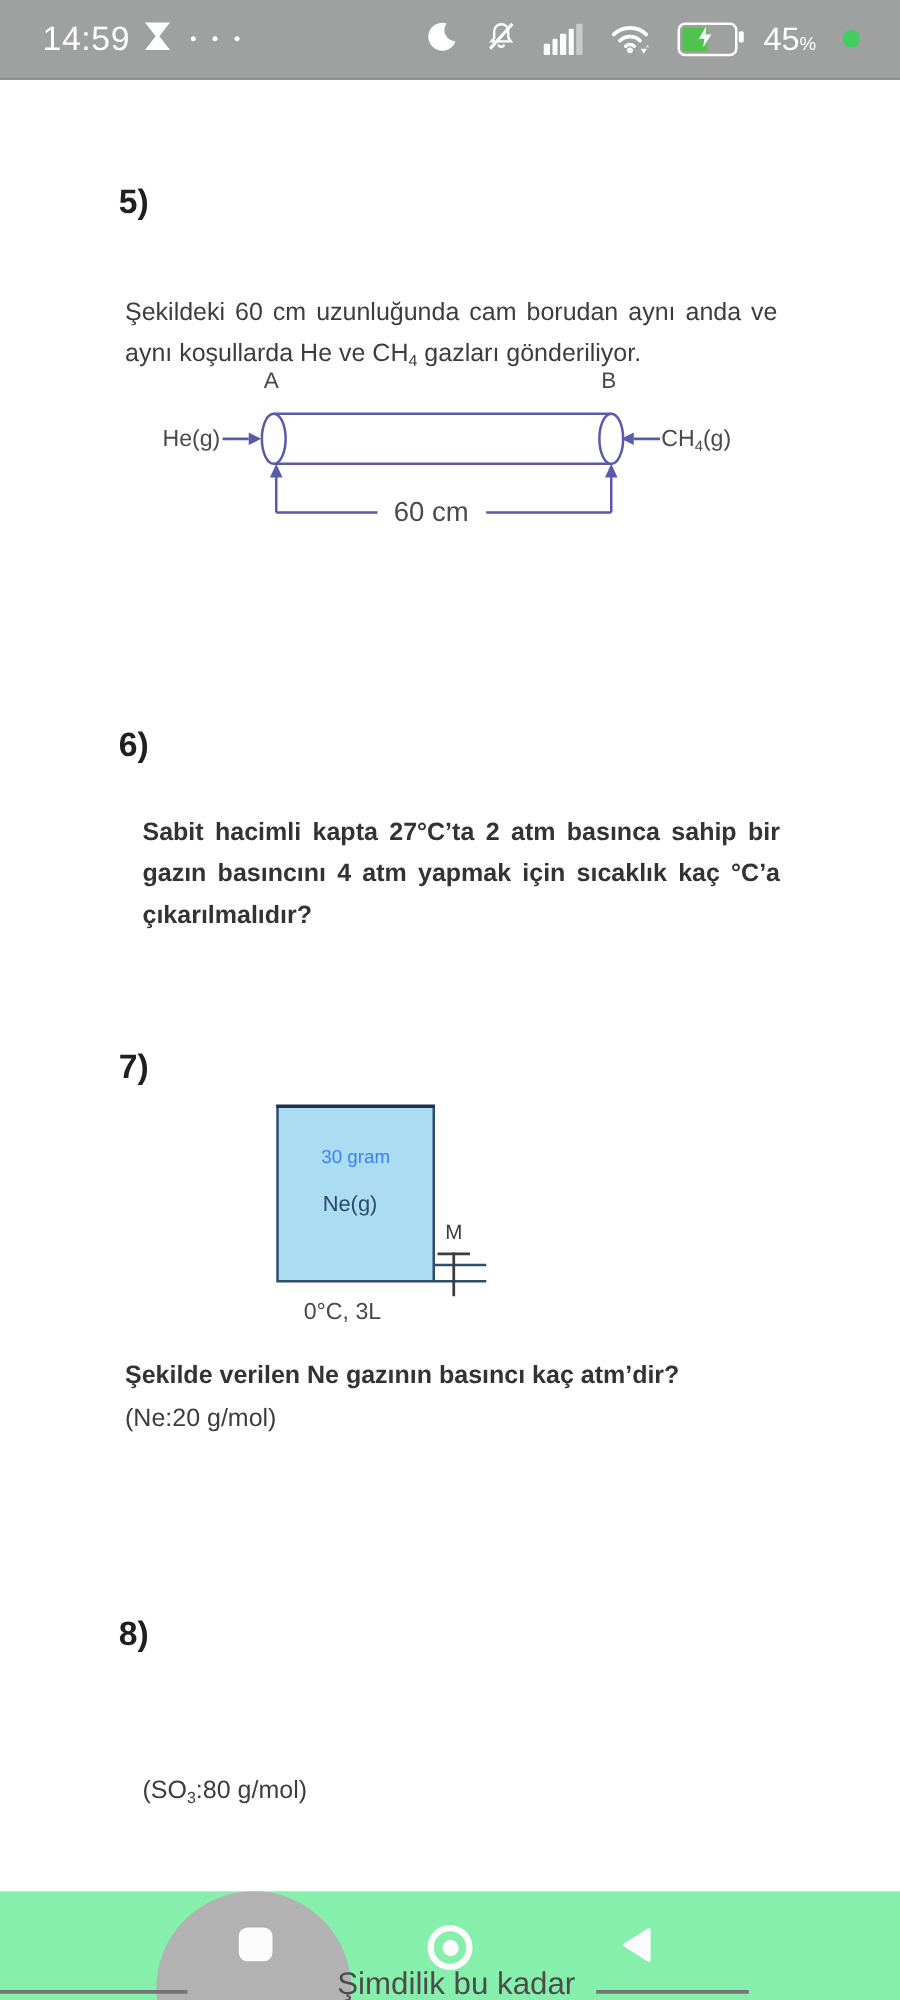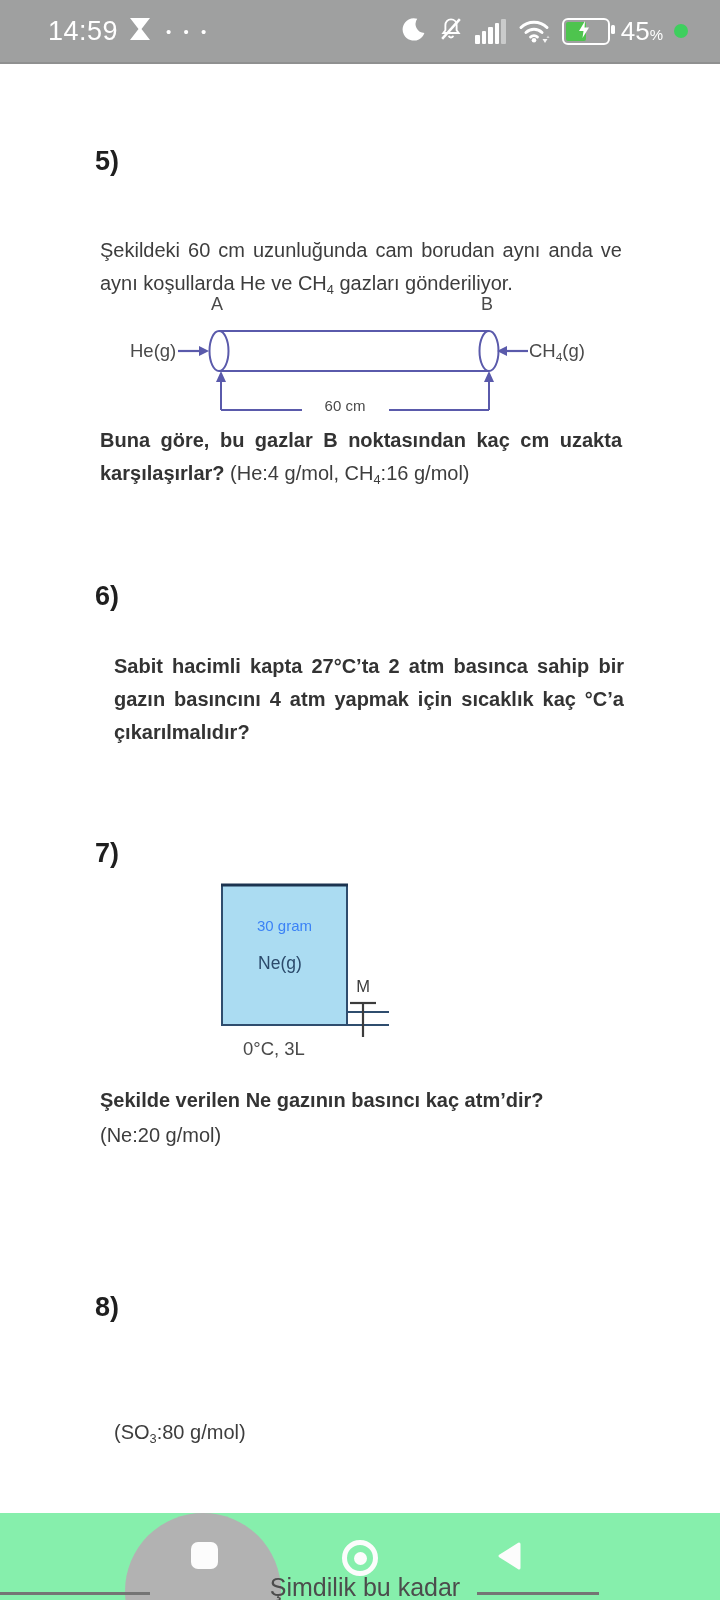--- a/index.html
+++ b/index.html
@@ -3,22 +3,22 @@
 <meta charset="utf-8">
 <style>
   html,body{margin:0;padding:0;background:#e8e8e8;}
   #screen{position:relative;width:720px;height:1600px;overflow:hidden;background:#ffffff;
           font-family:"Liberation Sans",sans-serif;color:#3a3a3a;}
   .abs{position:absolute;}
 
   
   .statusbar{left:0;top:0;width:720px;height:62px;background:#9fa0a0;border-bottom:2px solid #8f9090;}
   .sb-left{position:absolute;left:34px;top:0;height:62px;display:flex;align-items:center;gap:10px;color:#fff;}
-  .sb-right{position:absolute;right:32px;top:0;height:62px;display:flex;align-items:center;gap:11px;color:#fff;}
-  .sb-time{font-size:27px;letter-spacing:.5px;margin-left:14px;}
+  .sb-right{position:absolute;right:32px;top:0;height:62px;display:flex;align-items:center;gap:21px;color:#fff;}
+  .sb-time{font-size:27px;letter-spacing:.5px;}
   .sb-dots{font-size:15px;letter-spacing:4px;padding-left:4px;}
   .bars{display:flex;align-items:flex-end;gap:2px;height:26px;}
   .bars i{display:block;width:4.5px;background:#fff;border-radius:1px;}
   .battery{position:relative;width:44px;height:23px;border:2.5px solid #fff;border-radius:6px;}
   .battery .fill{position:absolute;left:2px;top:2px;bottom:2px;width:20px;background:#4ec44e;border-radius:2px;}
   .battery .bolt{position:absolute;left:14px;top:1px;}
   .battery .nub{position:absolute;right:-7px;top:5px;width:4px;height:9px;background:#fff;border-radius:1.5px;}
   .sb-pct{font-size:26px;display:flex;align-items:baseline;}
   .sb-pct .pcs{font-size:15px;}
   .green-dot{width:14px;height:14px;border-radius:50%;background:#3ecf5e;}
@@ -124,25 +124,22 @@
     <polygon points="389,92 394,81 399,92" fill="#5a5aab"></polygon>
     <line x1="126" y1="120" x2="207" y2="120" stroke="#5a5aab" stroke-width="2"></line>
     <line x1="294" y1="120" x2="394" y2="120" stroke="#5a5aab" stroke-width="2"></line>
   </svg>
   <div class="abs dlabel center" style="left:200px;top:294px;width:34px;">A</div>
   <div class="abs dlabel center" style="left:470px;top:294px;width:34px;">B</div>
   <div class="abs dlabel" style="left:130px;top:340px;font-size:18.5px;">He(g)</div>
   <div class="abs dlabel" style="left:529px;top:340px;font-size:18.5px;">
     <span>CH</span><span class="sub">4</span><span>(g)</span>
   </div>
-  <div class="abs dlabel center" style="left:300px;top:397px;width:90px;font-size:15px;">60 cm</div>
+  <div class="abs dlabel center" style="left:300px;top:397px;width:90px;font-size:22px;">60 cm</div>
 
-  <div class="abs para" style="left:100px;top:424px;width:522px;line-height:33px;">
-    <span class="bold">Buna göre, bu gazlar B noktasından kaç cm uzakta karşılaşırlar?</span><span> (He:4 g/mol, CH</span><span class="sub">4</span><span>:16 g/mol)</span>
-  </div>
 
   <div class="abs qnum" style="left:95px;top:581px;">6)</div>
   <div class="abs para bold" style="left:114px;top:650px;width:510px;line-height:33px;">Sabit hacimli kapta 27°C’ta 2 atm basınca sahip bir gazın basıncını 4 atm yapmak için sıcaklık kaç °C’a çıkarılmalıdır?</div>
 
   <div class="abs qnum" style="left:95px;top:838px;">7)</div>
 
   <svg class="abs" style="left:210px;top:875px;" width="200" height="170" viewBox="0 0 200 170">
     <rect x="12" y="10" width="125" height="140" fill="#abdcf2" stroke="#2f4d6e" stroke-width="2"></rect>
     <line x1="11" y1="10" x2="138" y2="10" stroke="#1c3450" stroke-width="2.8"></line>
     <line x1="138" y1="137" x2="179" y2="137" stroke="#2f4d6e" stroke-width="2"></line>

